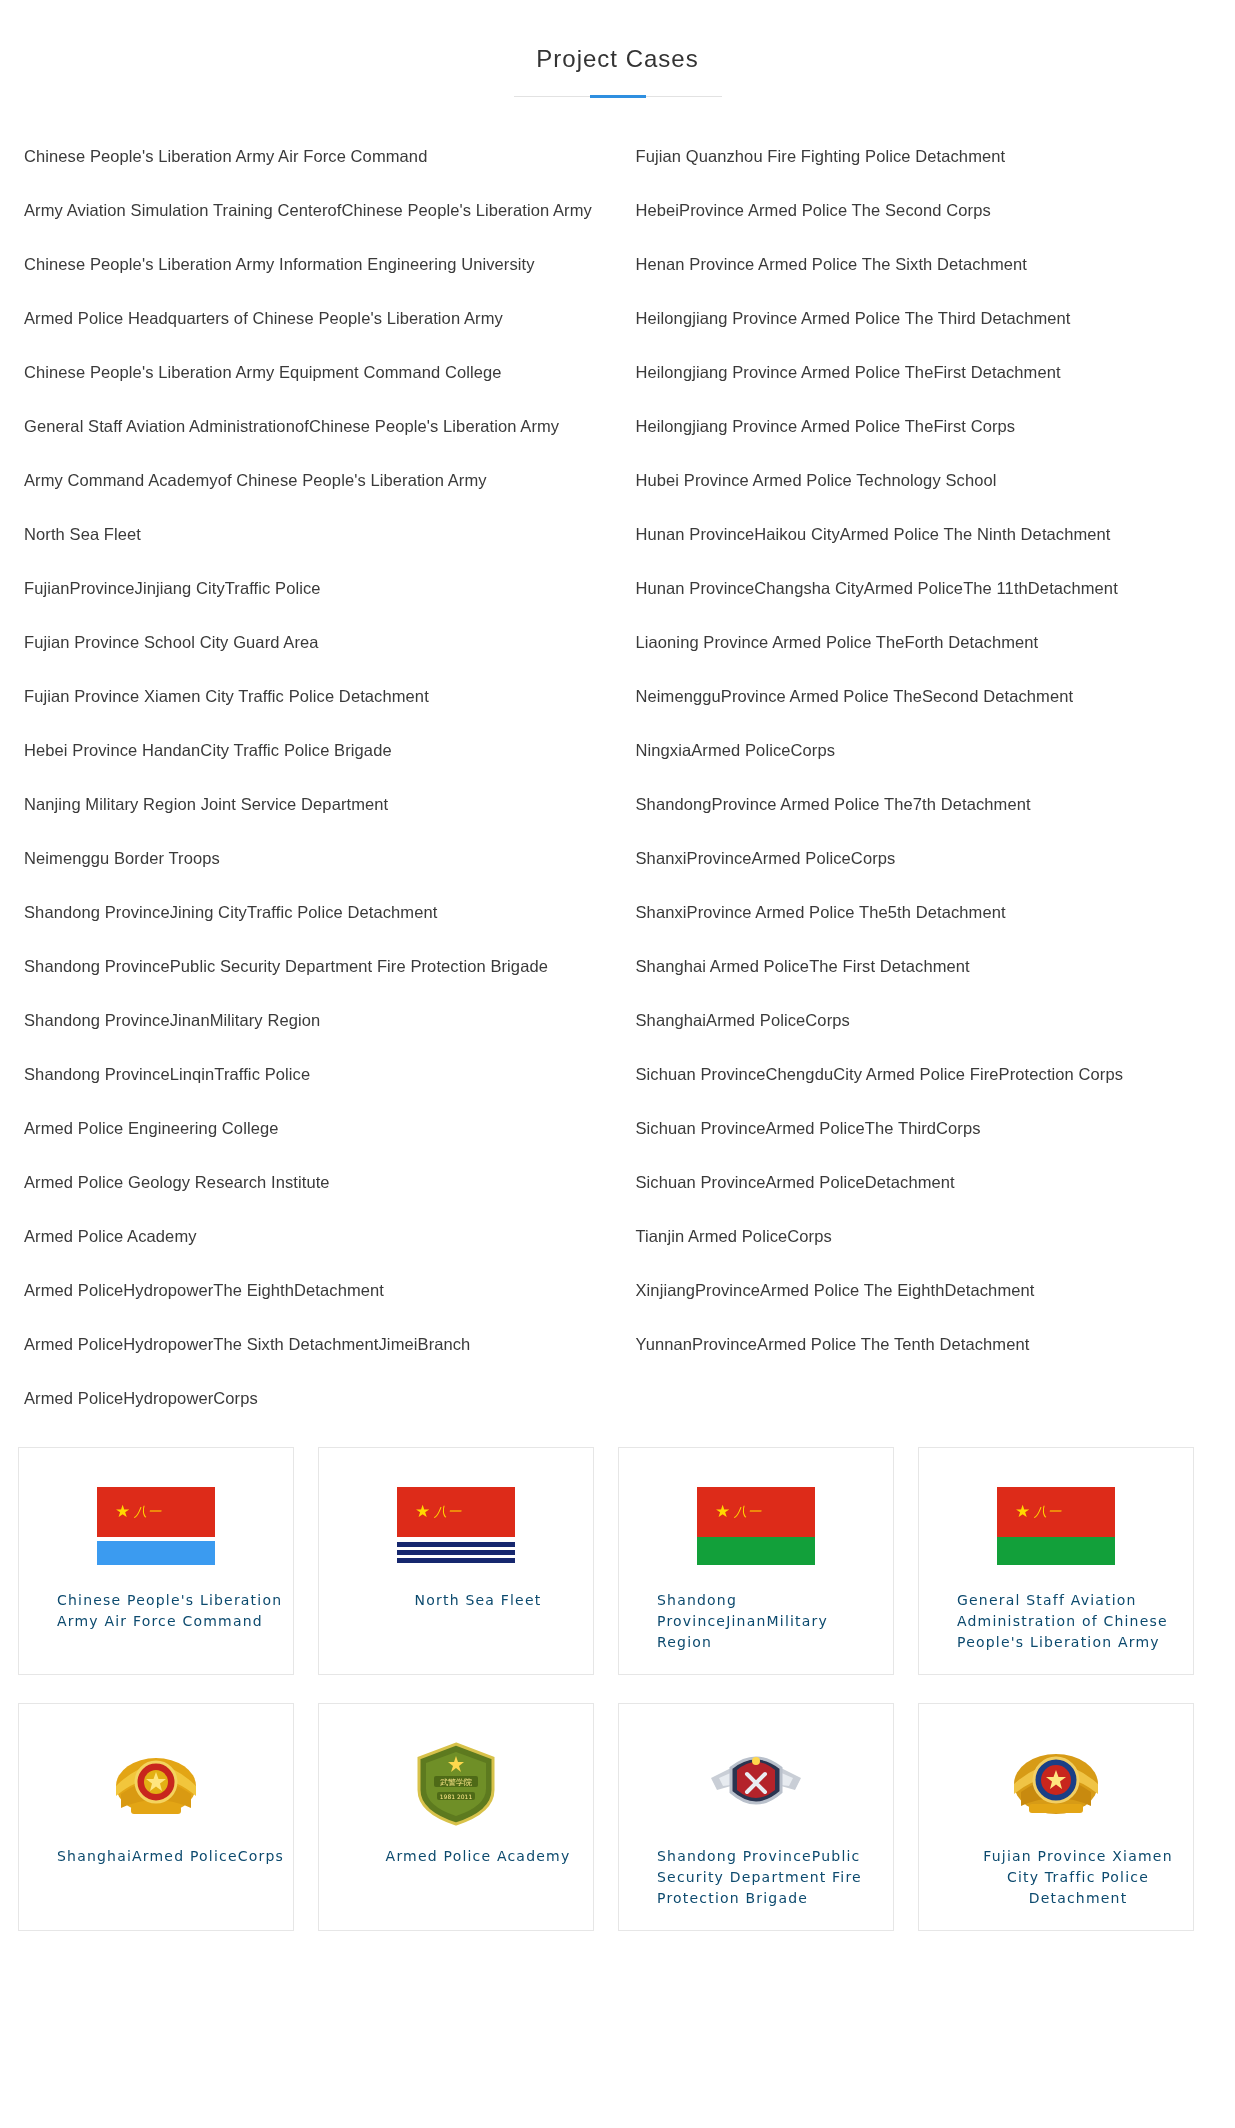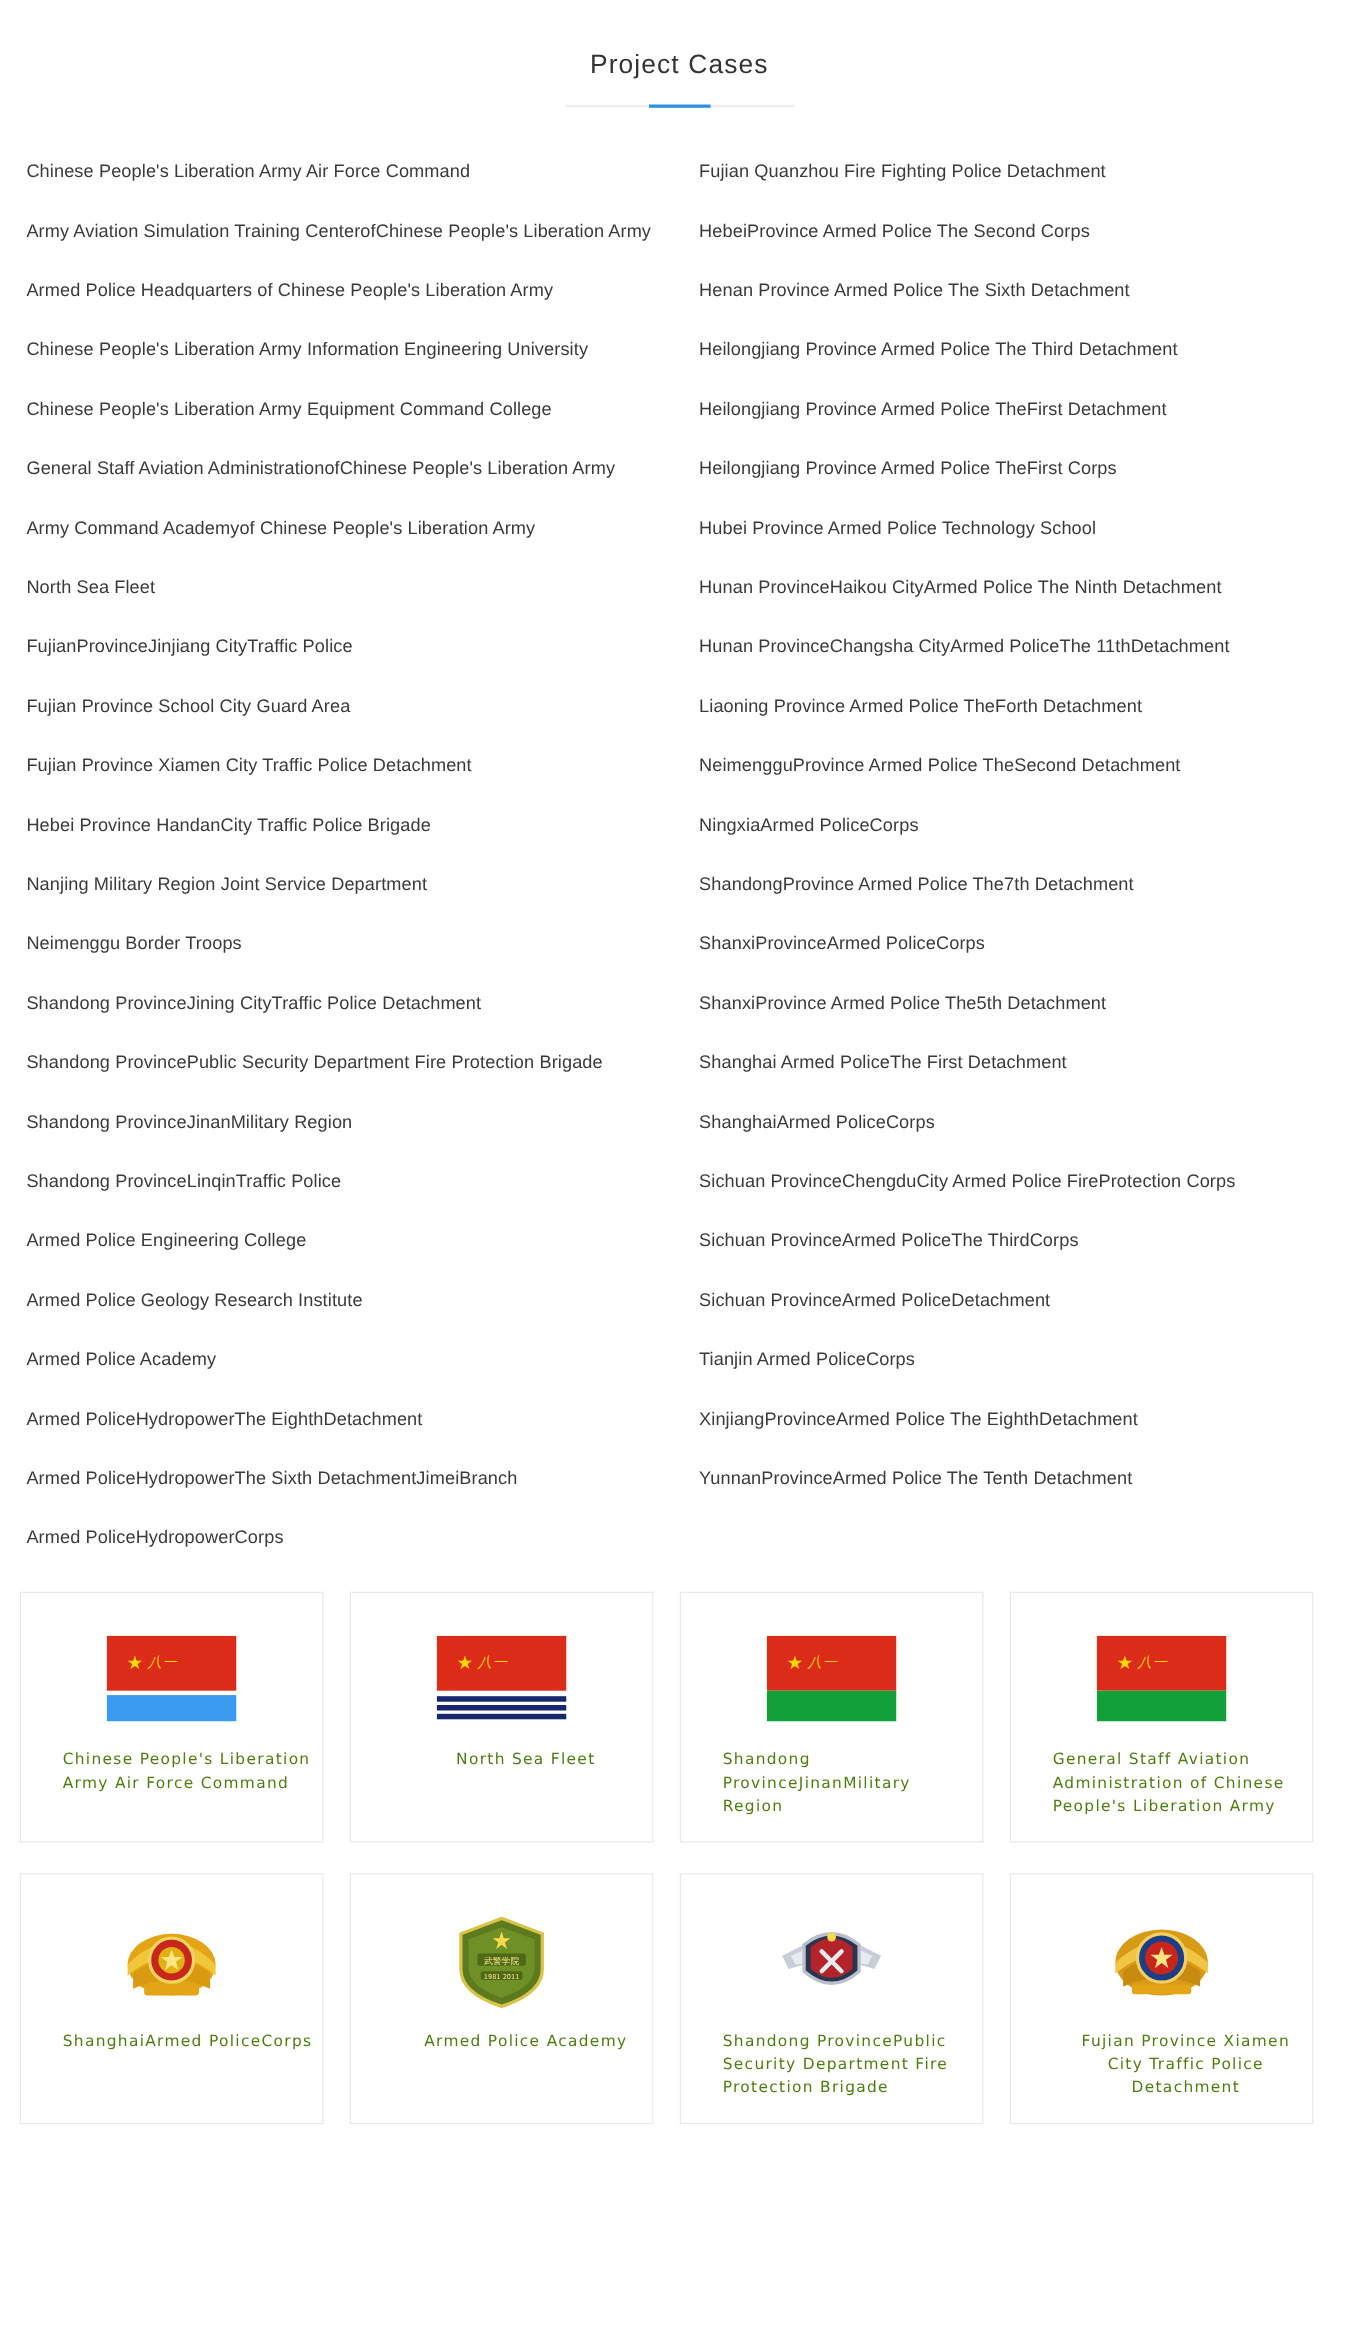--- a/index.html
+++ b/index.html
@@ -91,21 +91,21 @@
   .card:nth-child(4n) { margin-right: 0; }
   .card-emblem {
     height: 128px;
     display: flex;
     align-items: center;
     justify-content: center;
     width: 100%;
   }
   .card-label {
     font-size: 14px;
-    color: #4d7c0f;
+    color: #0c4a6e;
     line-height: 21px;
     letter-spacing: 1.2px;
     width: 100%;
     text-align: left;
     font-family: "DejaVu Sans", sans-serif;
     margin-left: 44px;
   }
   .card-label.center { text-align: center; }
 
   
@@ -180,22 +180,22 @@
     <h1 class="page-title">Project Cases</h1>
     <div class="title-rule">
       <div class="accent"></div>
     </div>
   </div>
 
   <div class="list-area">
     <div class="col left">
       <div class="item">Chinese People's Liberation Army Air Force Command</div>
       <div class="item">Army Aviation Simulation Training CenterofChinese People's Liberation Army</div>
+      <div class="item">Chinese People's Liberation Army Information Engineering University</div>
       <div class="item">Armed Police Headquarters of Chinese People's Liberation Army</div>
-      <div class="item">Chinese People's Liberation Army Information Engineering University</div>
       <div class="item">Chinese People's Liberation Army Equipment Command College</div>
       <div class="item">General Staff Aviation AdministrationofChinese People's Liberation Army</div>
       <div class="item">Army Command Academyof Chinese People's Liberation Army</div>
       <div class="item">North Sea Fleet</div>
       <div class="item">FujianProvinceJinjiang CityTraffic Police</div>
       <div class="item">Fujian Province School City Guard Area</div>
       <div class="item">Fujian Province Xiamen City Traffic Police Detachment</div>
       <div class="item">Hebei Province HandanCity Traffic Police Brigade</div>
       <div class="item">Nanjing Military Region Joint Service Department</div>
       <div class="item">Neimenggu Border Troops</div>

